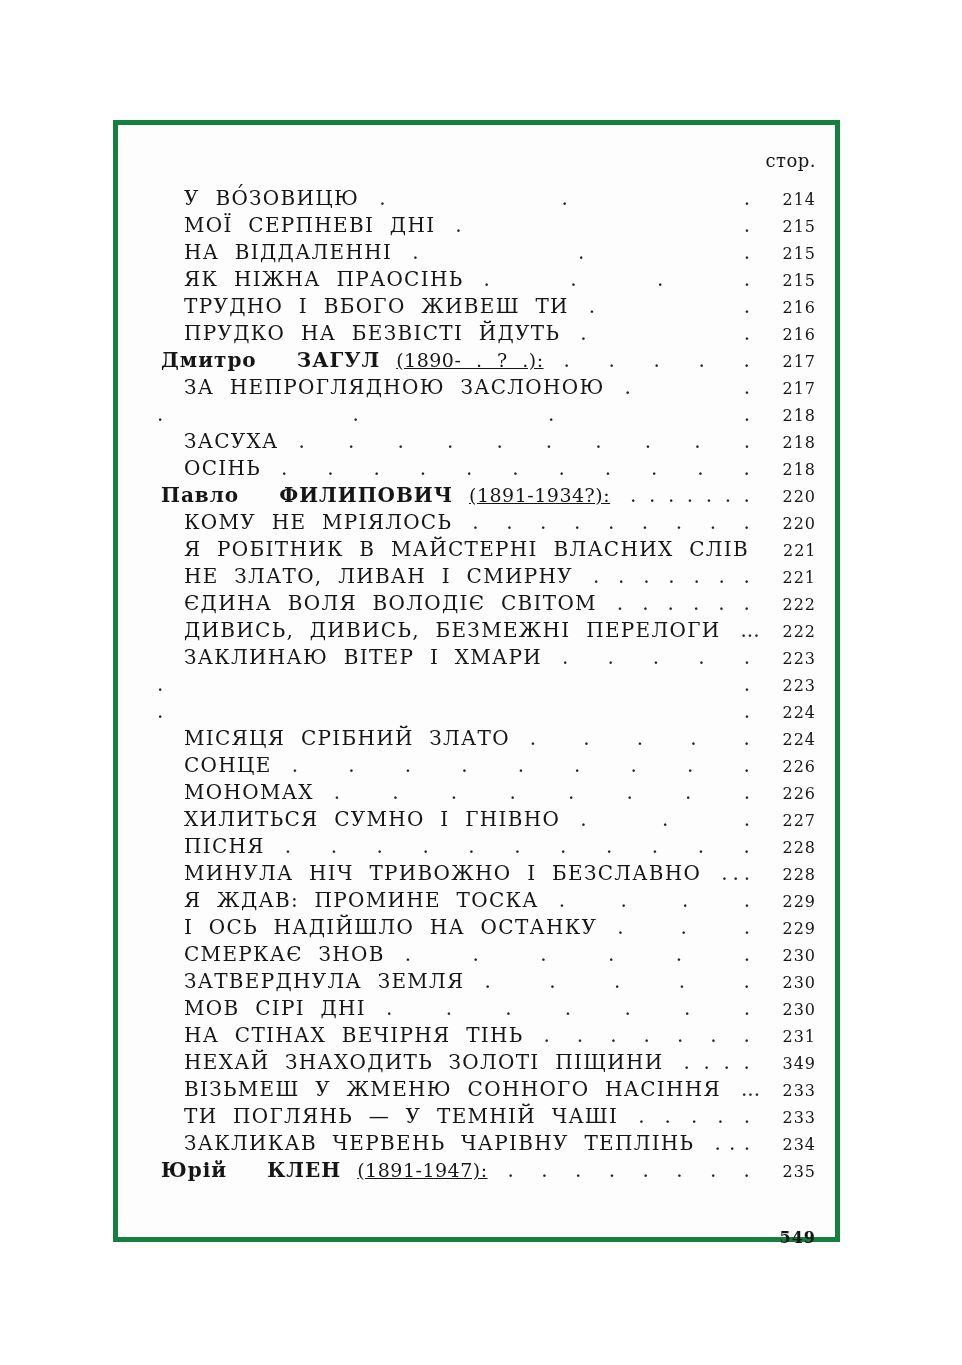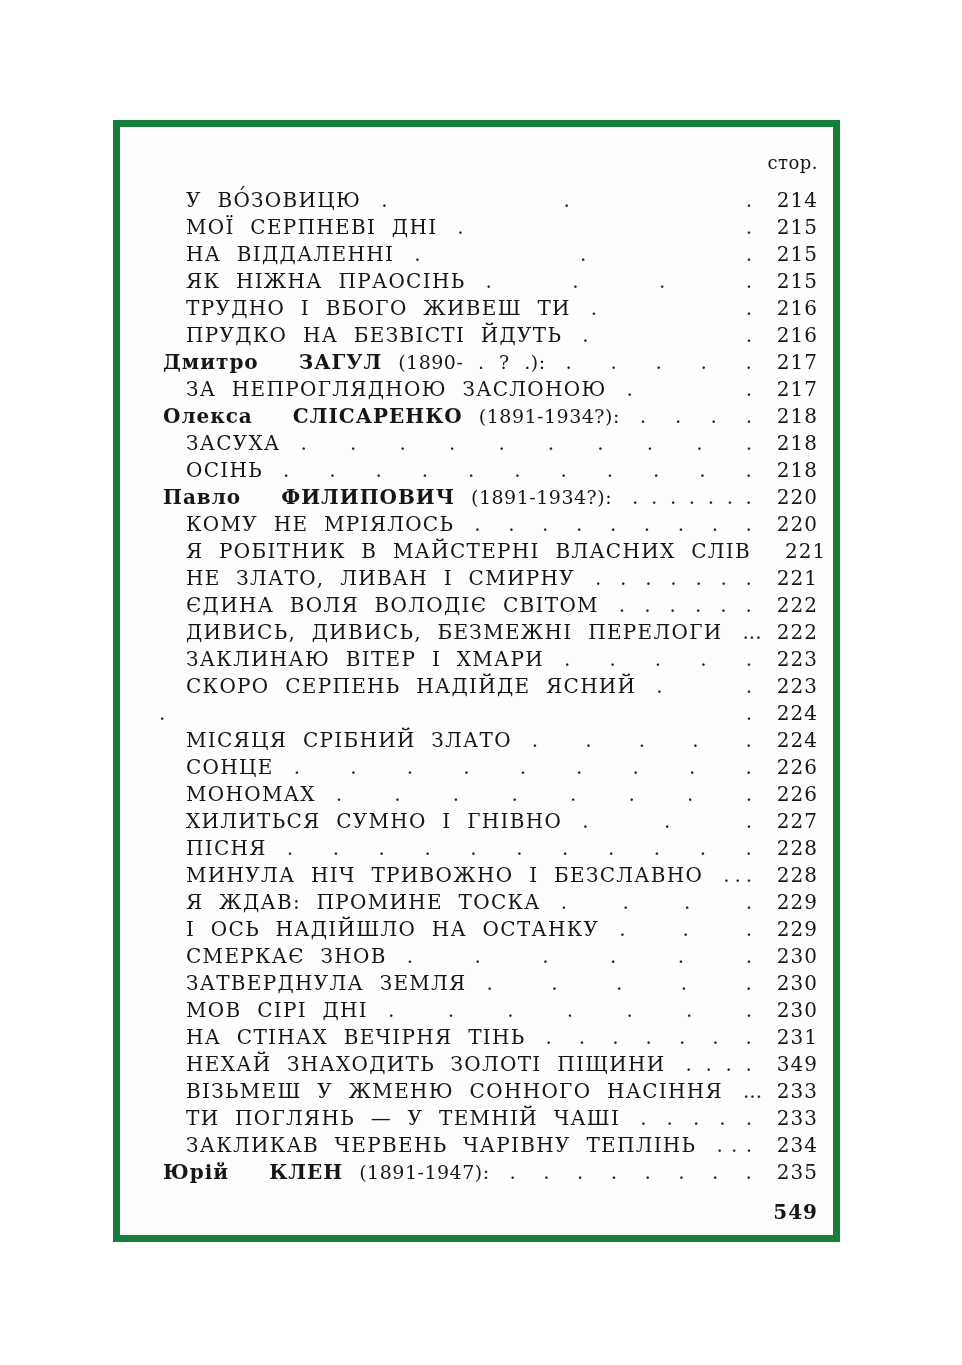--- a/index.html
+++ b/index.html
@@ -18,21 +18,21 @@
     height: 1365px;
     background: #ffffff;
   }
   .page-scan {
     position: absolute;
     left: 113px;
     top: 120px;
     width: 727px;
     height: 1122px;
     background: #fdfdfd;
-    border: 7px solid #15803d;
+    border: 5px solid #15803d;
     box-sizing: border-box;
   }
   .toc {
     position: absolute;
     left: 19px;   
     top: 21px;    
     width: 679px;
   }
   .toc-header {
     height: 39px;
@@ -63,42 +63,43 @@
   }
   .author-first, .author-surname {
     font-weight: bold;
     margin-right: 16px;
     margin-left: 24px;
   }
   .author-years {
     font-weight: normal;
     font-size: 19px;
     letter-spacing: 0.5px;
+    text-decoration: underline;
   }
   .leader {
     flex: 1;
     display: flex;
     justify-content: space-between;
     padding: 0 14px 0 20px;
     overflow: hidden;
   }
   .leader .dot {
     font-size: 20px;
     color: #242424;
   }
   .pagenum {
     width: 52px;
     text-align: right;
-    font-size: 20px;
+    font-size: 16px;
     letter-spacing: 1px;
   }
   .book-page {
-    margin-top: 14px;
+    margin-top: 44px;
     text-align: right;
-    font-size: 20px;
+    font-size: 16px;
     font-weight: bold;
     letter-spacing: 1px;
   }
 </style>
 </head>
 <body>
 
 <div class="canvas">
   <div class="page-scan">
     <div class="toc">
@@ -169,21 +170,20 @@
           </div>
           <div class="toc-row title">
             <span class="entry-text">ЗА НЕПРОГЛЯДНОЮ ЗАСЛОНОЮ</span>
             <span class="leader">
               <span class="dot">.</span>
               <span class="dot">.</span>
             </span>
             <span class="pagenum">217</span>
           </div>
           <div class="toc-row author">
-            <span class="entry-text"><span class="author-first">Олекса</span><span class="author-surname">СЛІСАРЕНКО</span><span class="author-years">(1891-1934?):</span></span>
             <span class="leader">
               <span class="dot">.</span>
               <span class="dot">.</span>
               <span class="dot">.</span>
               <span class="dot">.</span>
             </span>
             <span class="pagenum">218</span>
           </div>
           <div class="toc-row title">
             <span class="entry-text">ЗАСУХА</span>
@@ -290,21 +290,20 @@
             <span class="leader">
               <span class="dot">.</span>
               <span class="dot">.</span>
               <span class="dot">.</span>
               <span class="dot">.</span>
               <span class="dot">.</span>
             </span>
             <span class="pagenum">223</span>
           </div>
           <div class="toc-row title">
-            <span class="entry-text">СКОРО СЕРПЕНЬ НАДІЙДЕ ЯСНИЙ</span>
             <span class="leader">
               <span class="dot">.</span>
               <span class="dot">.</span>
             </span>
             <span class="pagenum">223</span>
           </div>
           <div class="toc-row title">
             <span class="leader">
               <span class="dot">.</span>
               <span class="dot">.</span>

